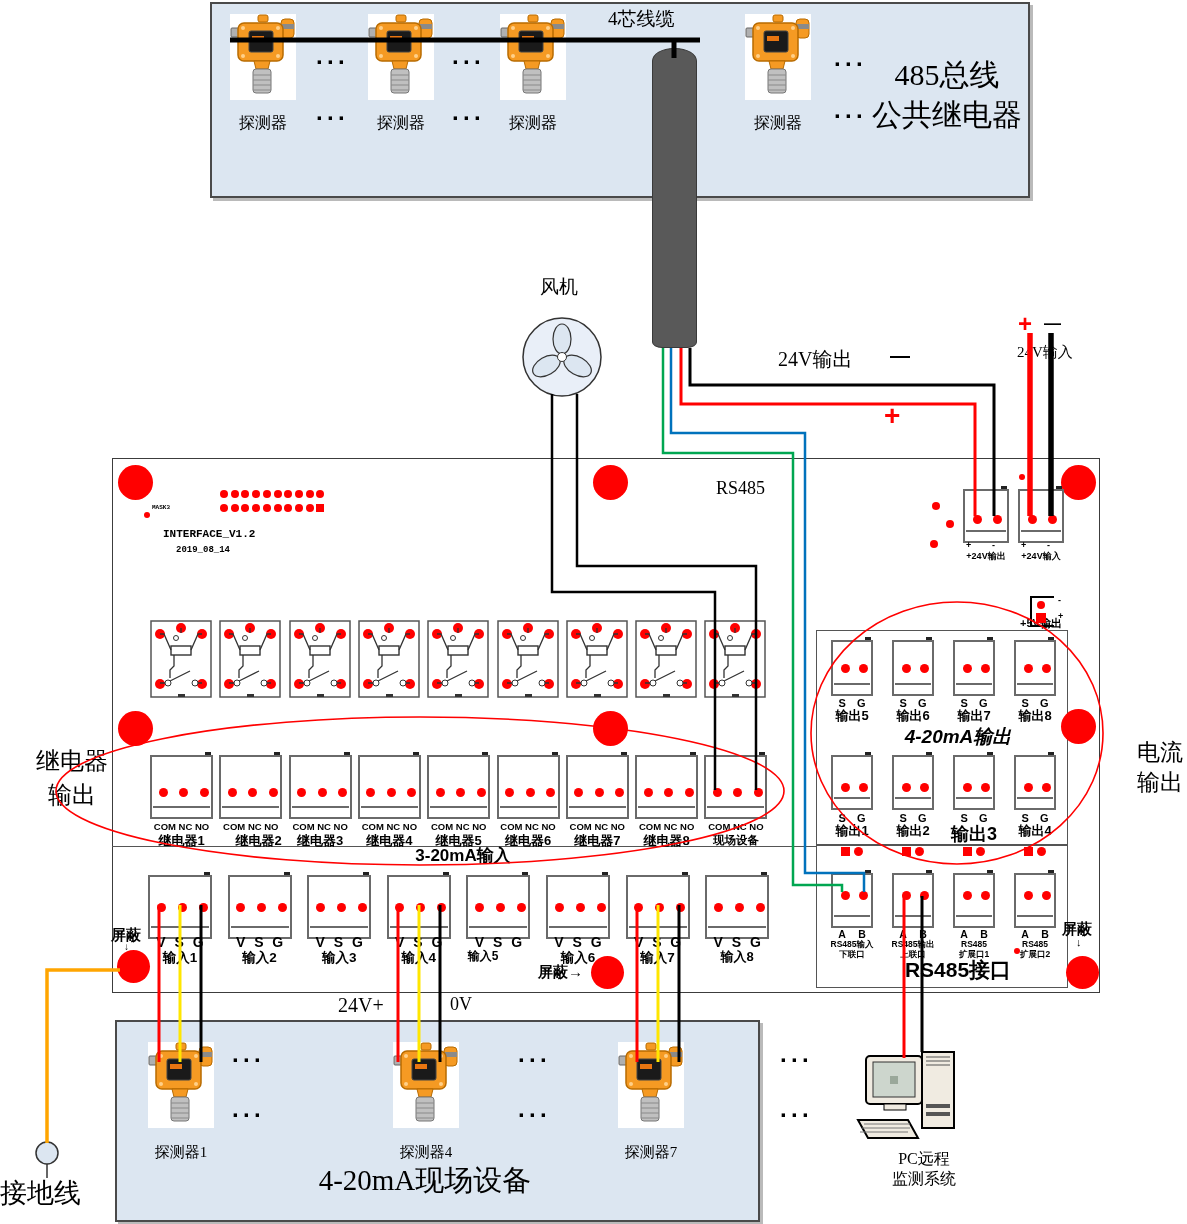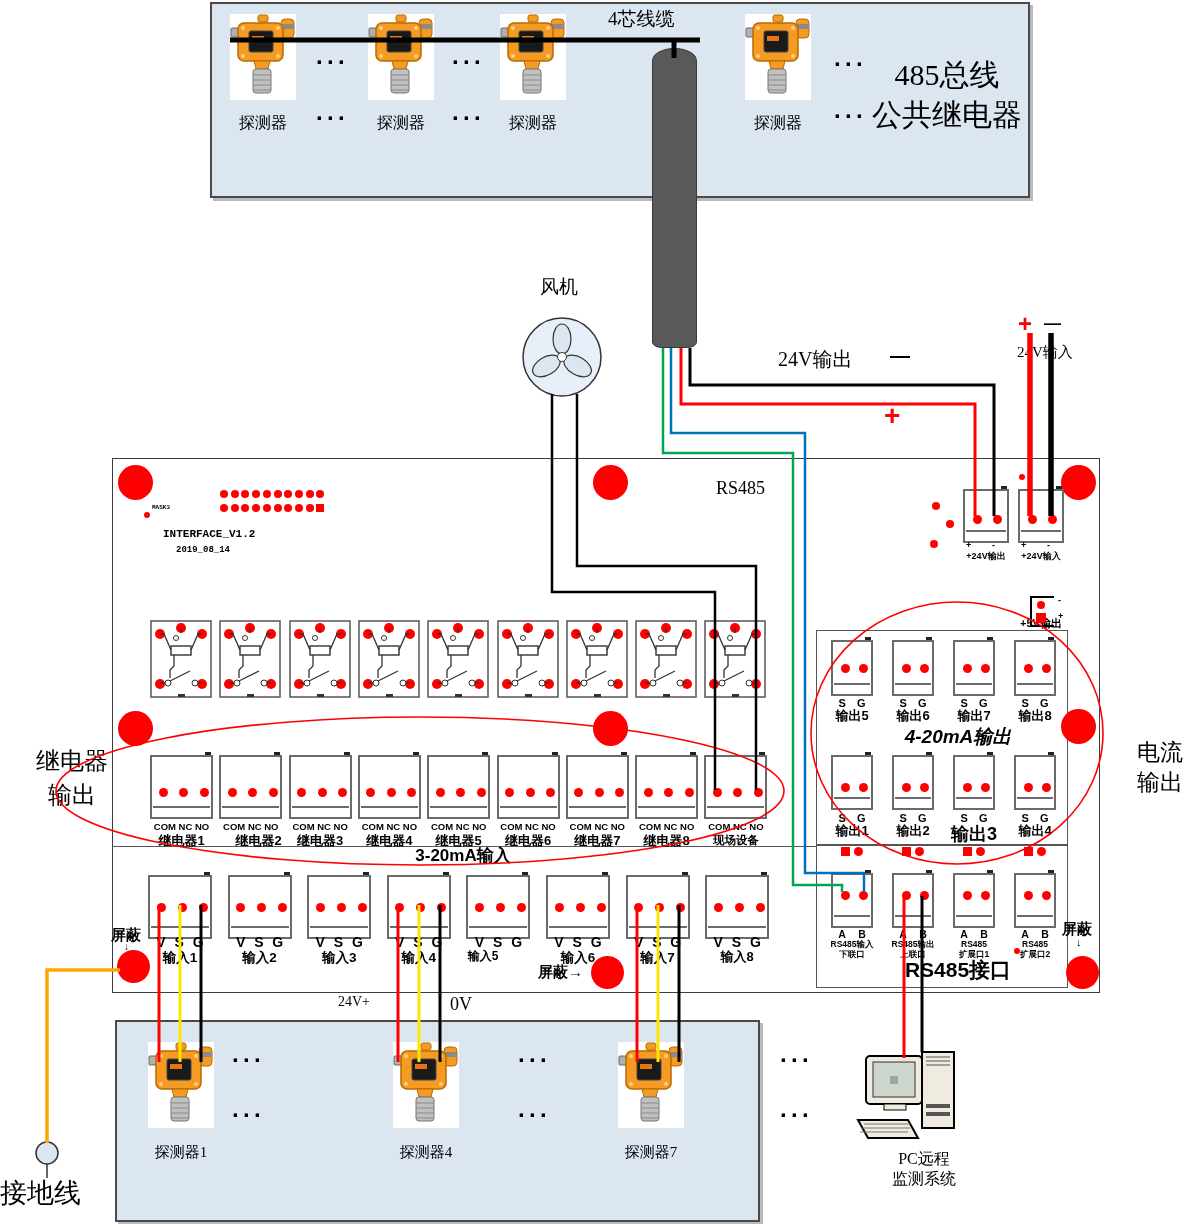--- a/index.html
+++ b/index.html
@@ -97,32 +97,33 @@
   <div class="lbl" style="left:124px;top:941px;font-size:10px;">↓</div>
   <div class="lbl hei" style="left:538px;top:963px;font-size:15px;">屏蔽→</div>
   <div class="lbl hei" style="left:1062px;top:920px;font-size:15px;">屏蔽</div>
   <div class="lbl" style="left:1076px;top:936px;font-size:11px;">↓</div>
 
   <div class="lbl serif ctr" style="left:30px;top:748px;width:84px;font-size:24px;">继电器</div>
   <div class="lbl serif ctr" style="left:30px;top:782px;width:84px;font-size:24px;">输出</div>
   <div class="lbl serif ctr" style="left:1134px;top:740px;width:52px;font-size:23px;">电流</div>
   <div class="lbl serif ctr" style="left:1134px;top:770px;width:52px;font-size:23px;">输出</div>
 
-  <div class="lbl serif" style="left:338px;top:994px;font-size:14px;">24V+</div>
+  <div class="lbl serif" style="left:338px;top:994px;font-size:20px;">24V+</div>
   <div class="lbl serif" style="left:450px;top:994px;font-size:18px;">0V</div>
 
   <div class="abs" style="left:33px;top:1138px;">
     <svg viewBox="0 0 30 56" width="30" height="56">
       <circle cx="14" cy="15" r="11" fill="#dce6f1" stroke="#333" stroke-width="1.5"></circle>
       <path d="M14,26 L14,40" stroke="#333" stroke-width="1.5" fill="none"></path>
     </svg>
   </div>
   <div class="lbl serif" style="left:0px;top:1178px;font-size:27px;">接地线</div>
 
   <div class="abs panel" style="left:115px;top:1020px;width:645px;height:202px;"></div>
+  <div class="lbl serif ctr" style="left:300px;top:1164px;width:250px;font-size:29px;">4-20mA现场设备</div>
 
   <div class="abs" style="left:856px;top:1046px;">
     <svg viewBox="0 0 112 104" width="112" height="104">
       <rect x="66" y="6" width="32" height="76" fill="#f0ebe1" stroke="#000" stroke-width="2"></rect>
       <path d="M70,11 h24 M70,15 h24 M70,19 h24" stroke="#555" fill="none"></path>
       <rect x="70" y="58" width="24" height="4" fill="#555"></rect>
       <rect x="70" y="66" width="24" height="4" fill="#555"></rect>
       <rect x="10" y="10" width="56" height="48" rx="4" fill="#f0ebe1" stroke="#000" stroke-width="2"></rect>
       <rect x="17" y="16" width="42" height="35" fill="#cdd6cd" stroke="#333"></rect>
       <rect x="34" y="30" width="8" height="8" fill="#9aa89a"></rect>

